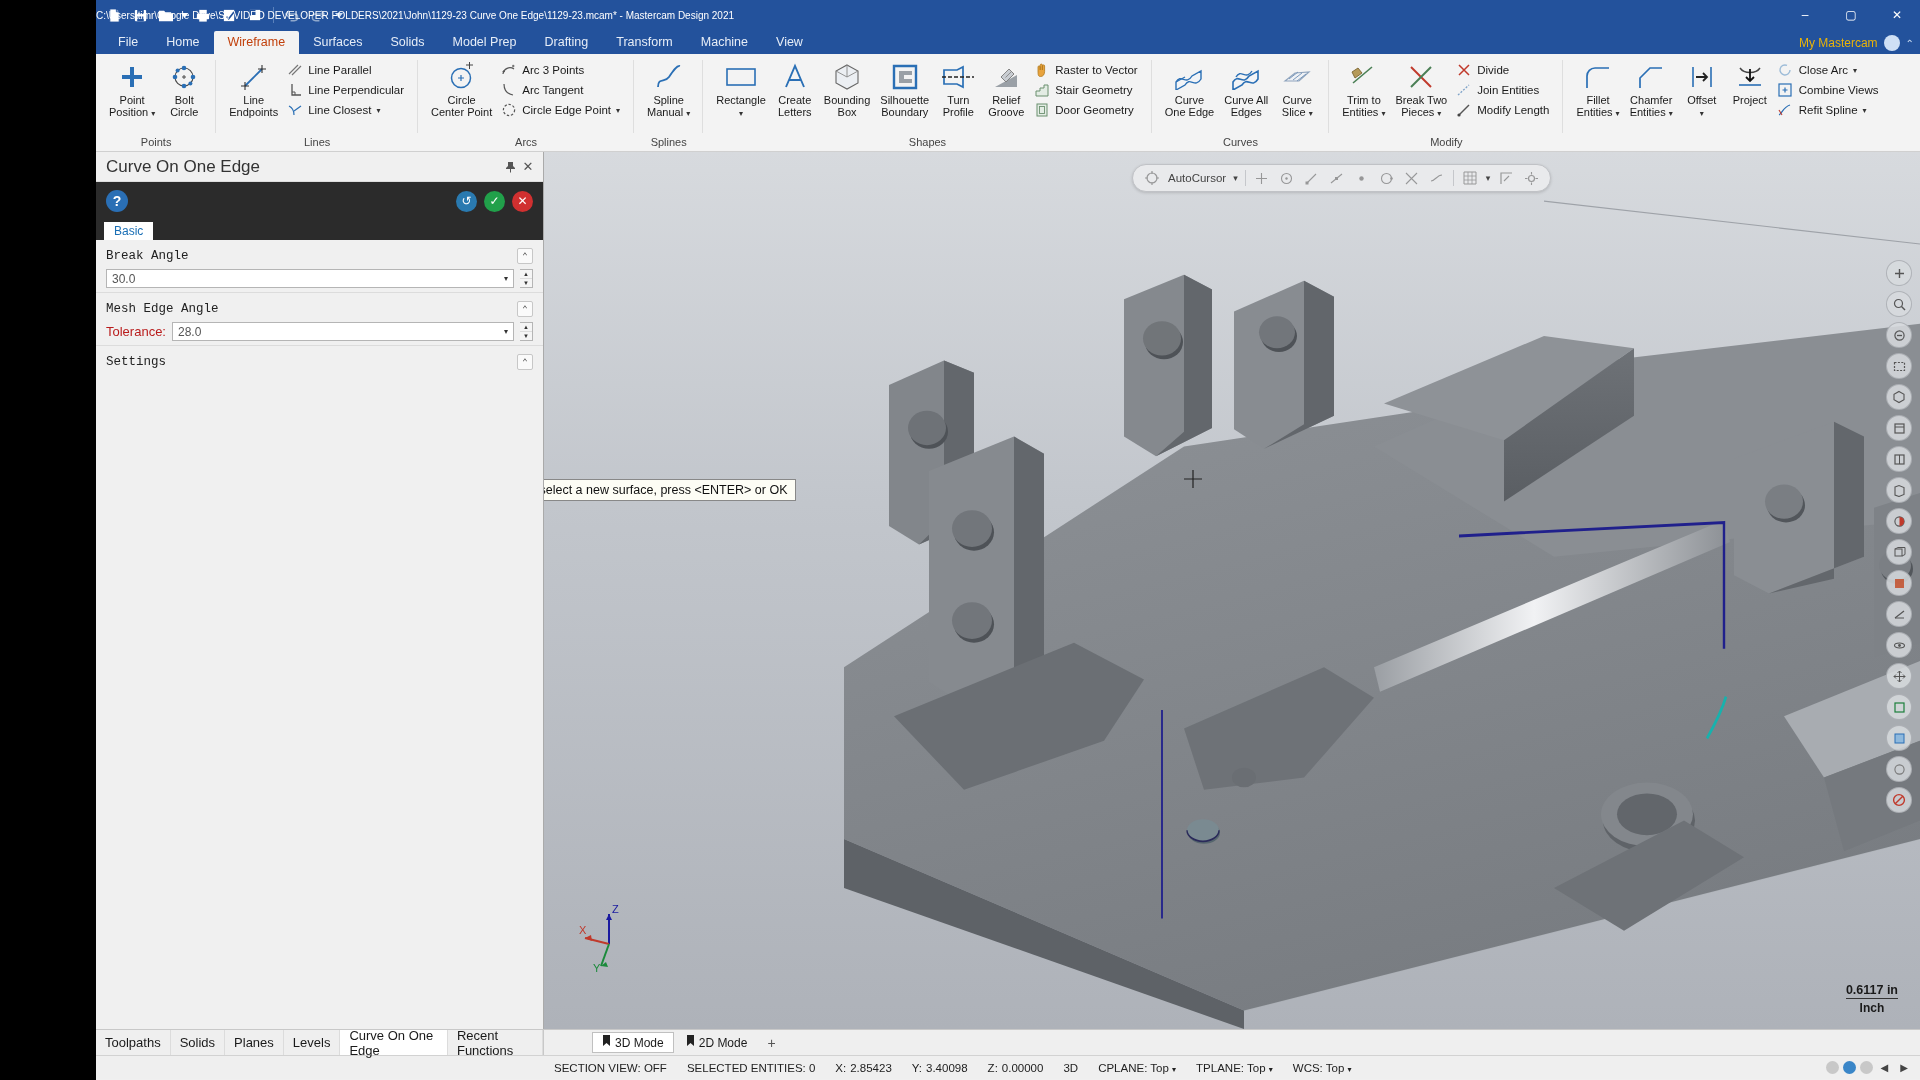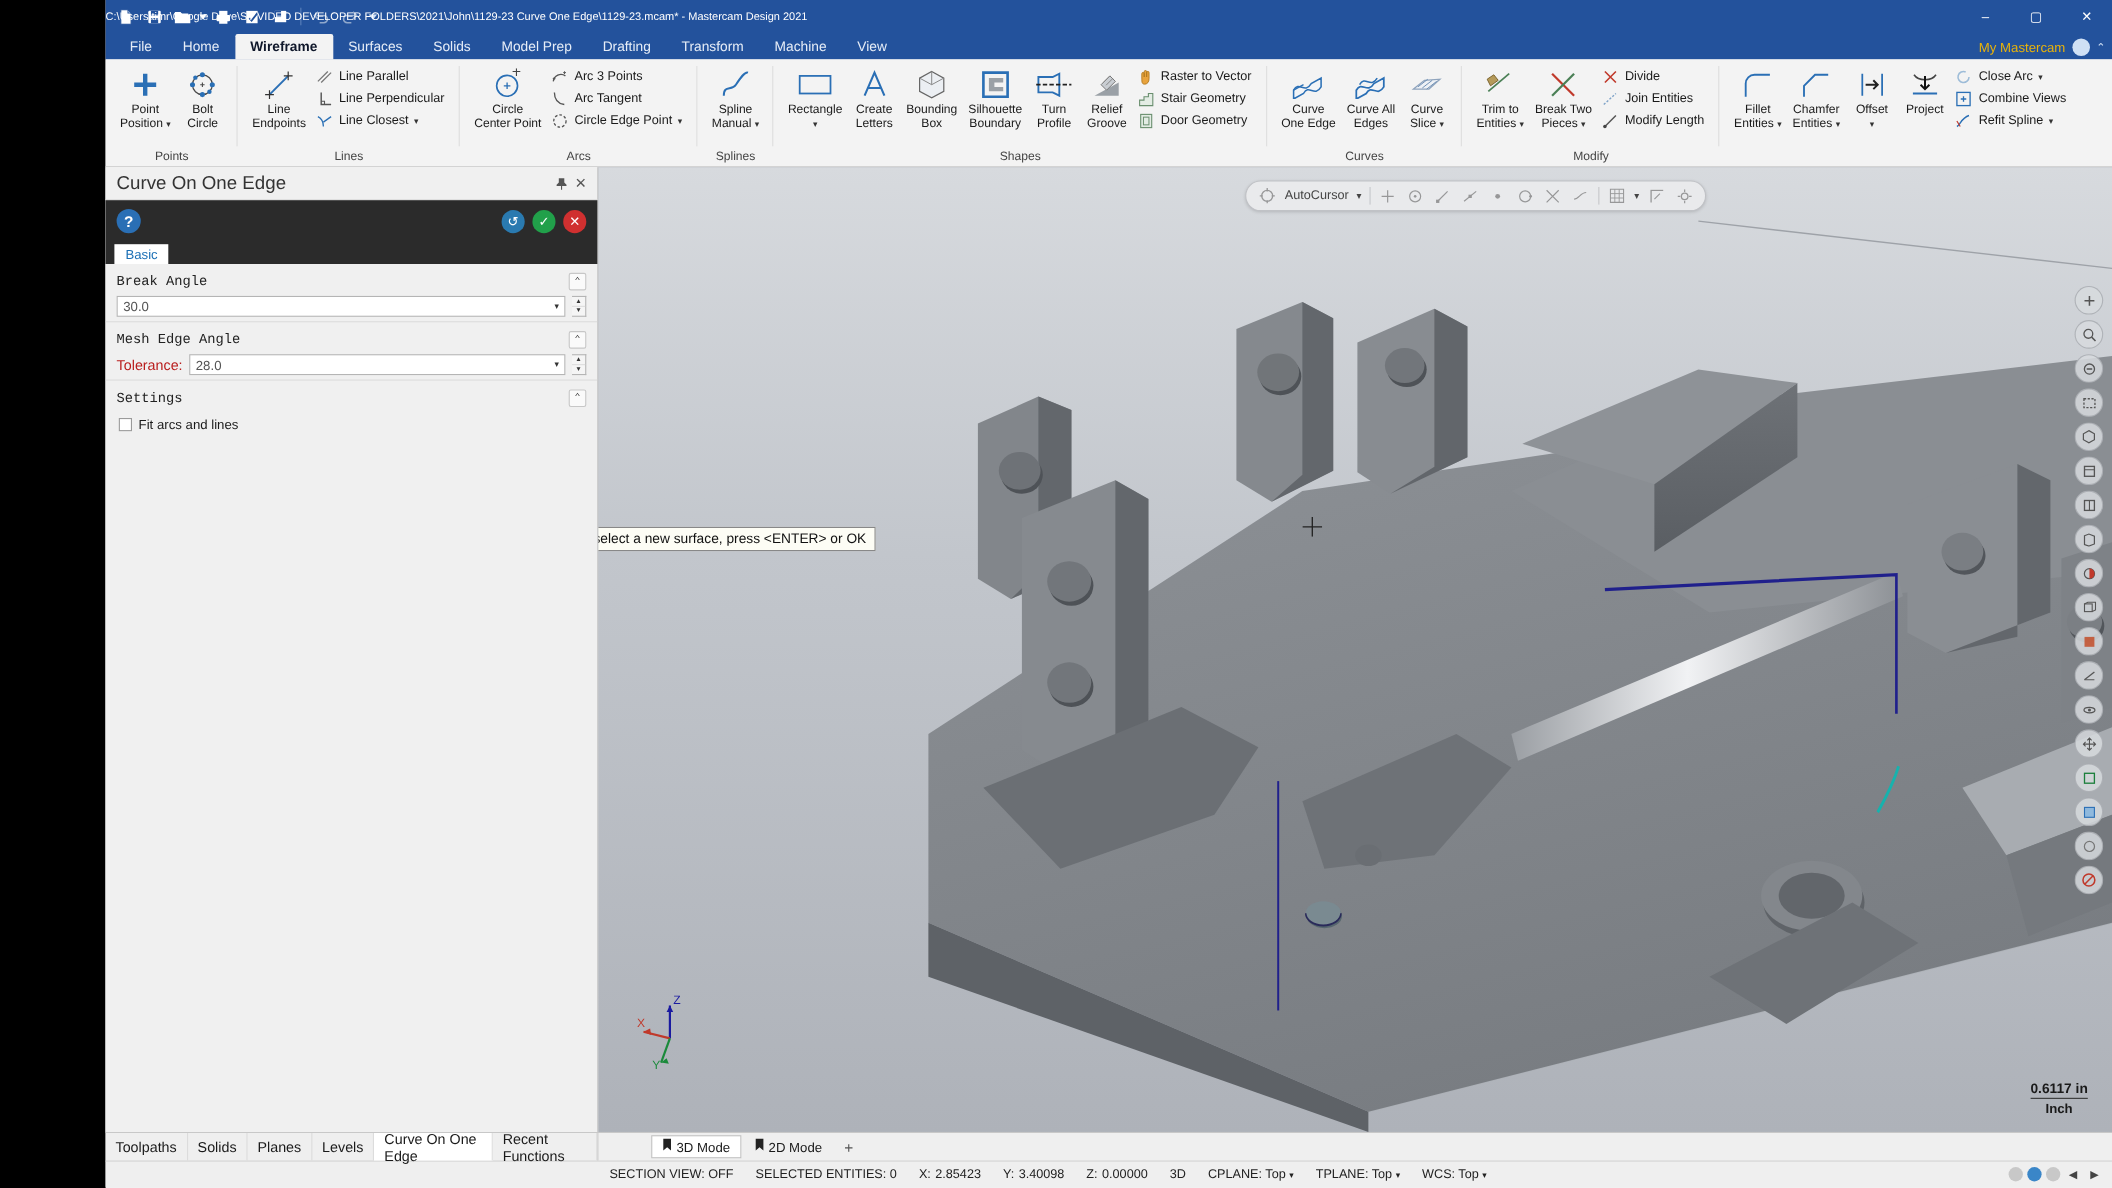--- a/index.html
+++ b/index.html
@@ -16,21 +16,21 @@
   .qat .qitem { width:24px; height:24px; display:flex; align-items:center; justify-content:center; cursor:pointer; }
   .qat .qitem svg { display:block; }
   .qsep { width:1px; height:16px; background:#5a81bb; margin:0 4px; }
   .title-text { position:absolute; left:0; right:0; text-align:left; color:#fff; font-size:10px; pointer-events:none; }
   .wincontrols { position:absolute; right:0; top:0; height:30px; display:flex; }
   .wincontrols div { width:46px; height:30px; display:flex; align-items:center; justify-content:center; color:#fff; cursor:pointer; }
 
   
   .tabrow { height:24px; background:#23529c; display:flex; align-items:flex-end; position:relative; padding-left:8px; }
   .tab { color:#e6edf7; font-size:12.5px; padding:4px 14px 5px; cursor:pointer; border-radius:2px 2px 0 0; }
-  .tab.active { background:#f3f3f3; color:#0f172a; font-weight:bold; }
+  .tab.active { background:#f3f3f3; color:#c2410c; font-weight:normal; }
   .tabright { position:absolute; right:6px; bottom:3px; display:flex; align-items:center; gap:6px; }
   .tabright .mymc { color:#eab308; font-size:12px; cursor:pointer; }
   .tabright .circ { width:16px; height:16px; border-radius:50%; background:#cfe0f5; display:inline-block; }
 
   
   .ribbon { height:98px; background:#f3f3f3; border-bottom:1px solid #d0d0d0; display:flex; position:relative; }
   .rgroup { display:flex; flex-direction:column; justify-content:space-between; position:relative; padding:0 2px; }
   .rgroup::after { content:""; position:absolute; right:0; top:6px; bottom:18px; width:1px; background:#dedede; }
   .rgroup:last-child::after { display:none; }
   .rgroup-body { display:flex; align-items:flex-start; padding:4px 6px 0; height:80px; }
@@ -655,24 +655,20 @@
               <i>▲</i>
               <i>▼</i>
             </span>
         </div>
         <div class="divider-line"></div>
 
         <div class="section-head">
           <span class="sh">Settings</span>
           <span class="chev">⌃</span>
         </div>
-        <div class="cbrow">
-          <span class="cb"></span>
-          <span>Fit arcs and lines</span>
-        </div>
 
       </div>
     </div>
 
     <div class="viewport">
       <div class="vp-grad"></div>
 
       <svg width="100%" height="100%" viewBox="0 0 1376 715" preserveAspectRatio="none" style="position:absolute;inset:0">
         <defs>
           <linearGradient id="topface" x1="0" y1="0" x2="0.4" y2="1">

